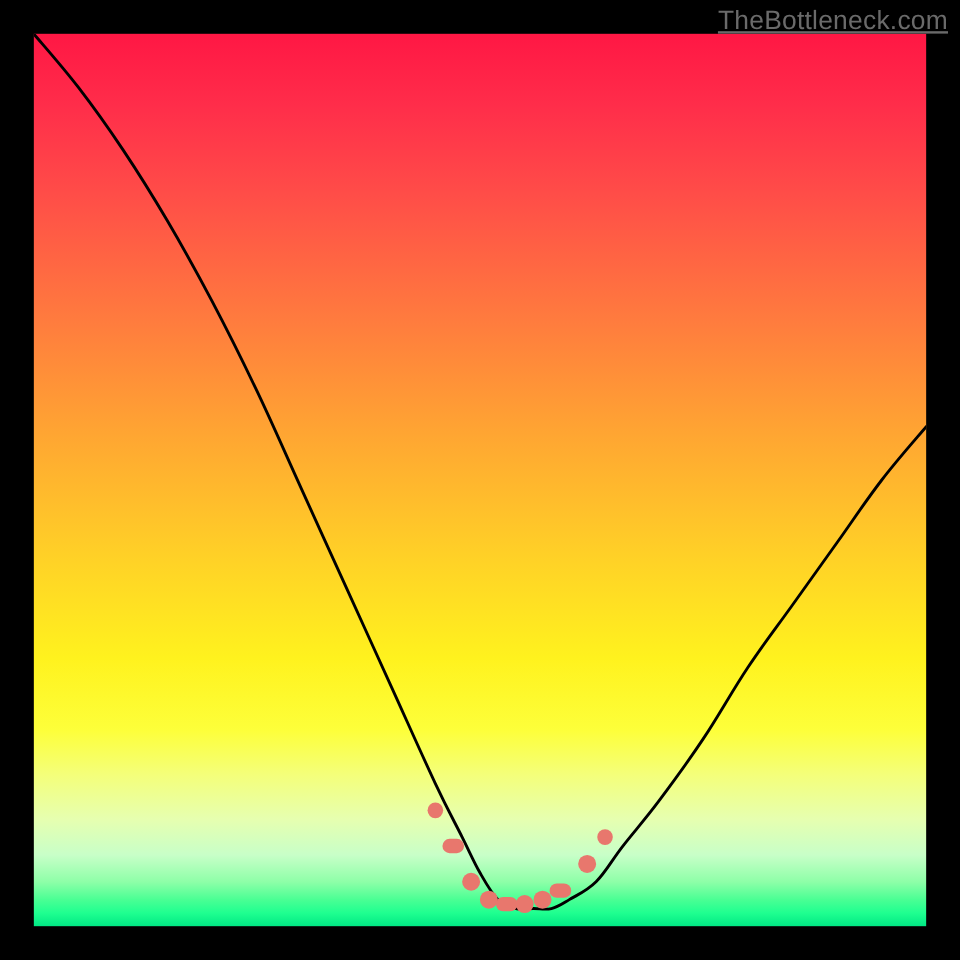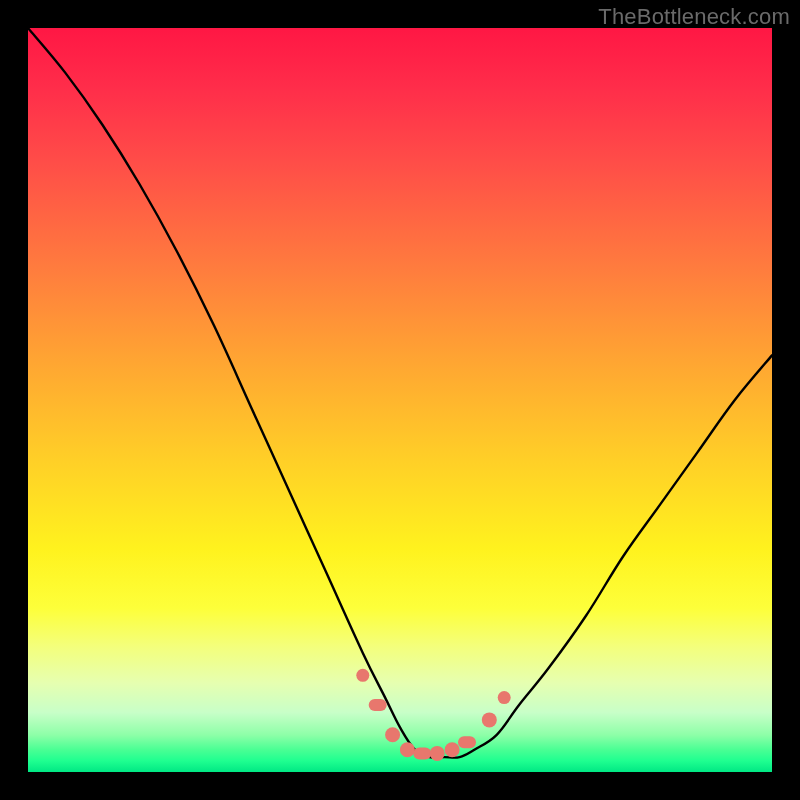--- a/index.html
+++ b/index.html
@@ -57,20 +57,21 @@
   }
   .watermark {
     position: absolute;
     top: 4px;
     right: 10px;
     color: #6a6a6a;
     font-size: 22px;
     letter-spacing: 0.2px;
     font-weight: 500;
     user-select: none;
+    text-decoration: underline;
   }
 </style>
 </head>
 <body>
 
 <div class="frame">
 
   <div class="plot-area">
     <div class="gradient-bg"></div>
 

